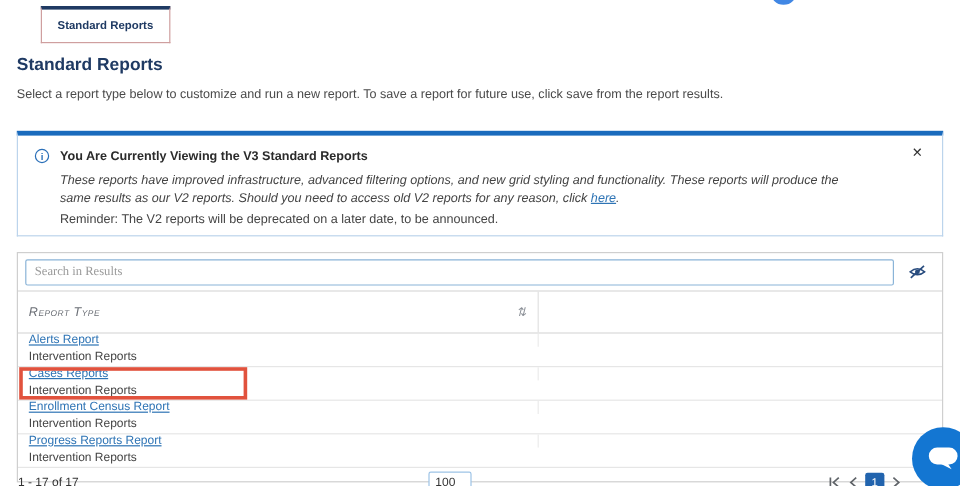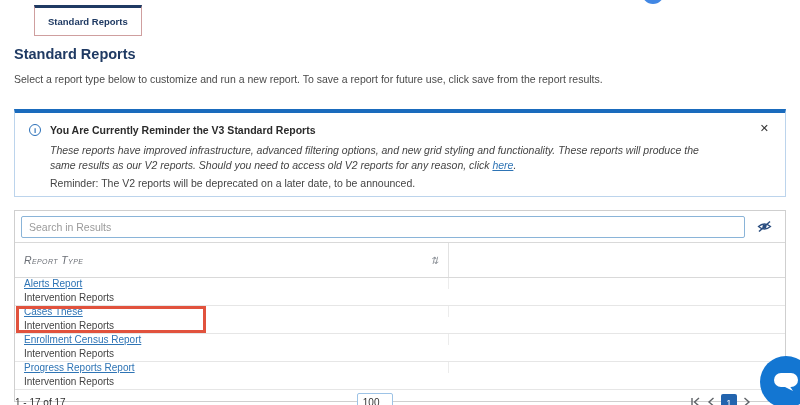--- a/index.html
+++ b/index.html
@@ -80,21 +80,21 @@
     position:absolute; left:14px; right:14px; top:210px; height:192px;
     border:1px solid #cfcfcf; background:#fff;
   }
   .search-row {
     height:31px; padding:4px 6px; display:flex; align-items:center;
   }
   .search-input {
     flex:0 0 auto; width:724px; height:22px;
     border:1px solid #8ab4d8; border-radius:2px;
     font-size:10.5px; color:#333; padding:0 7px;
-    font-family:Liberation Sans, sans-serif; outline:none;
+    font-family:Liberation Serif, serif; outline:none;
   }
   .search-input::placeholder { color:#9a9a9a; }
   .eye-btn {
     margin-left:12px; cursor:pointer; display:flex; align-items:center;
   }
 
   .thead {
     display:flex; height:36px; border-top:1px solid #d9d9d9; border-bottom:1px solid #d9d9d9;
     font-size:9px; color:#6b6f76; letter-spacing:0.4px;
     font-variant:small-caps; text-transform:capitalize;font-style:italic;
@@ -149,21 +149,21 @@
 
 <div class="tabs">
   <div class="tab active">Standard Reports</div>
 </div>
 
 <h1 class="page-title">Standard Reports</h1>
 <p class="page-subtitle">Select a report type below to customize and run a new report. To save a report for future use, click save from the report results.</p>
 
 <div class="banner">
   <i class="banner-icon">i</i>
-  <div class="banner-title">You Are Currently Reminder the V3 Standard Reports</div>
+  <div class="banner-title">You Are Currently Viewing the V3 Standard Reports</div>
   <div class="banner-body"><span>These reports have improved infrastructure, advanced filtering options, and new grid styling and functionality. These reports will produce the same results as our V2 reports. Should you need to access old V2 reports for any reason, click </span><a class="link">here</a><span>.</span></div>
   <div class="banner-reminder">Reminder: The V2 reports will be deprecated on a later date, to be announced.</div>
   <div class="banner-close">✕</div>
 </div>
 
 <div class="grid">
 
   <div class="search-row">
     <input class="search-input" type="text" placeholder="Search in Results" style="">
     <span class="eye-btn">
@@ -184,21 +184,21 @@
 
   <div class="tbody" id="tbody">
       <div class="tr">
         <div class="td td-report">
           <a class="report-link">Alerts Report</a>
         </div>
         <div class="td td-category">Intervention Reports</div>
       </div>
       <div class="tr">
         <div class="td td-report">
-          <a class="report-link">Cases These</a>
+          <a class="report-link">Cases Reports</a>
           <div class="highlight-box"></div>
         </div>
         <div class="td td-category">Intervention Reports</div>
       </div>
       <div class="tr">
         <div class="td td-report">
           <a class="report-link">Enrollment Census Report</a>
         </div>
         <div class="td td-category">Intervention Reports</div>
       </div>

